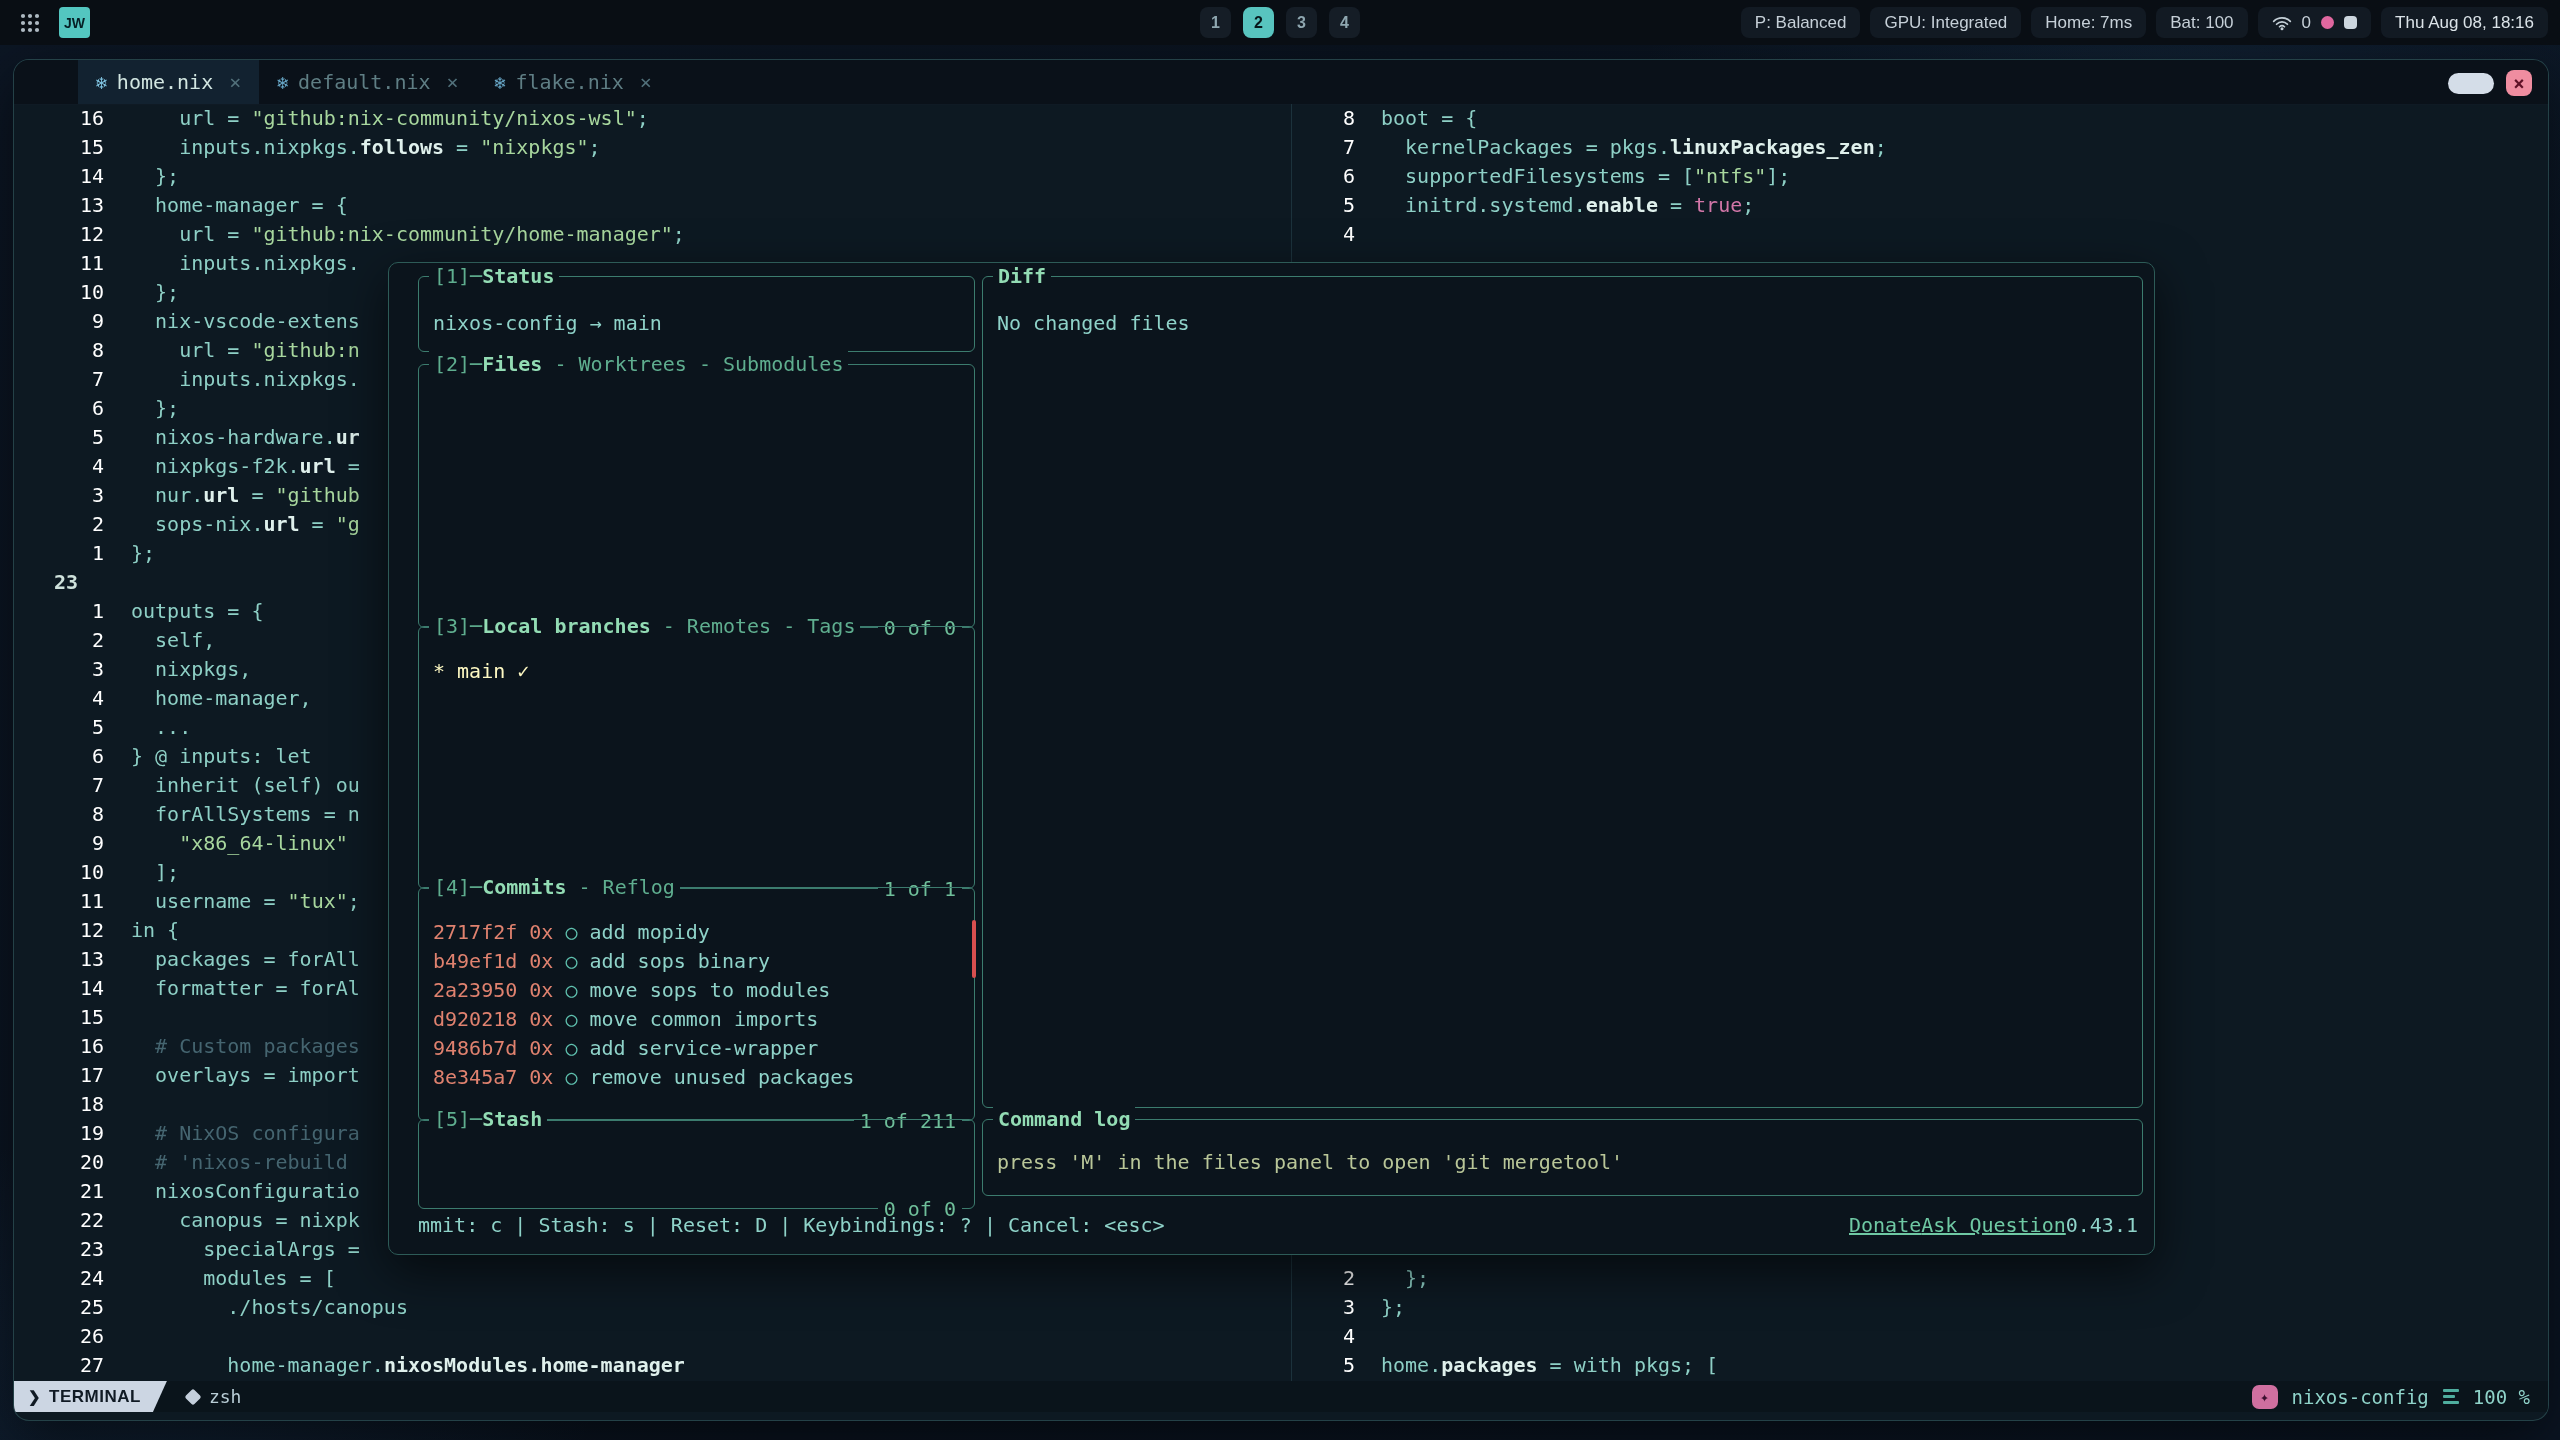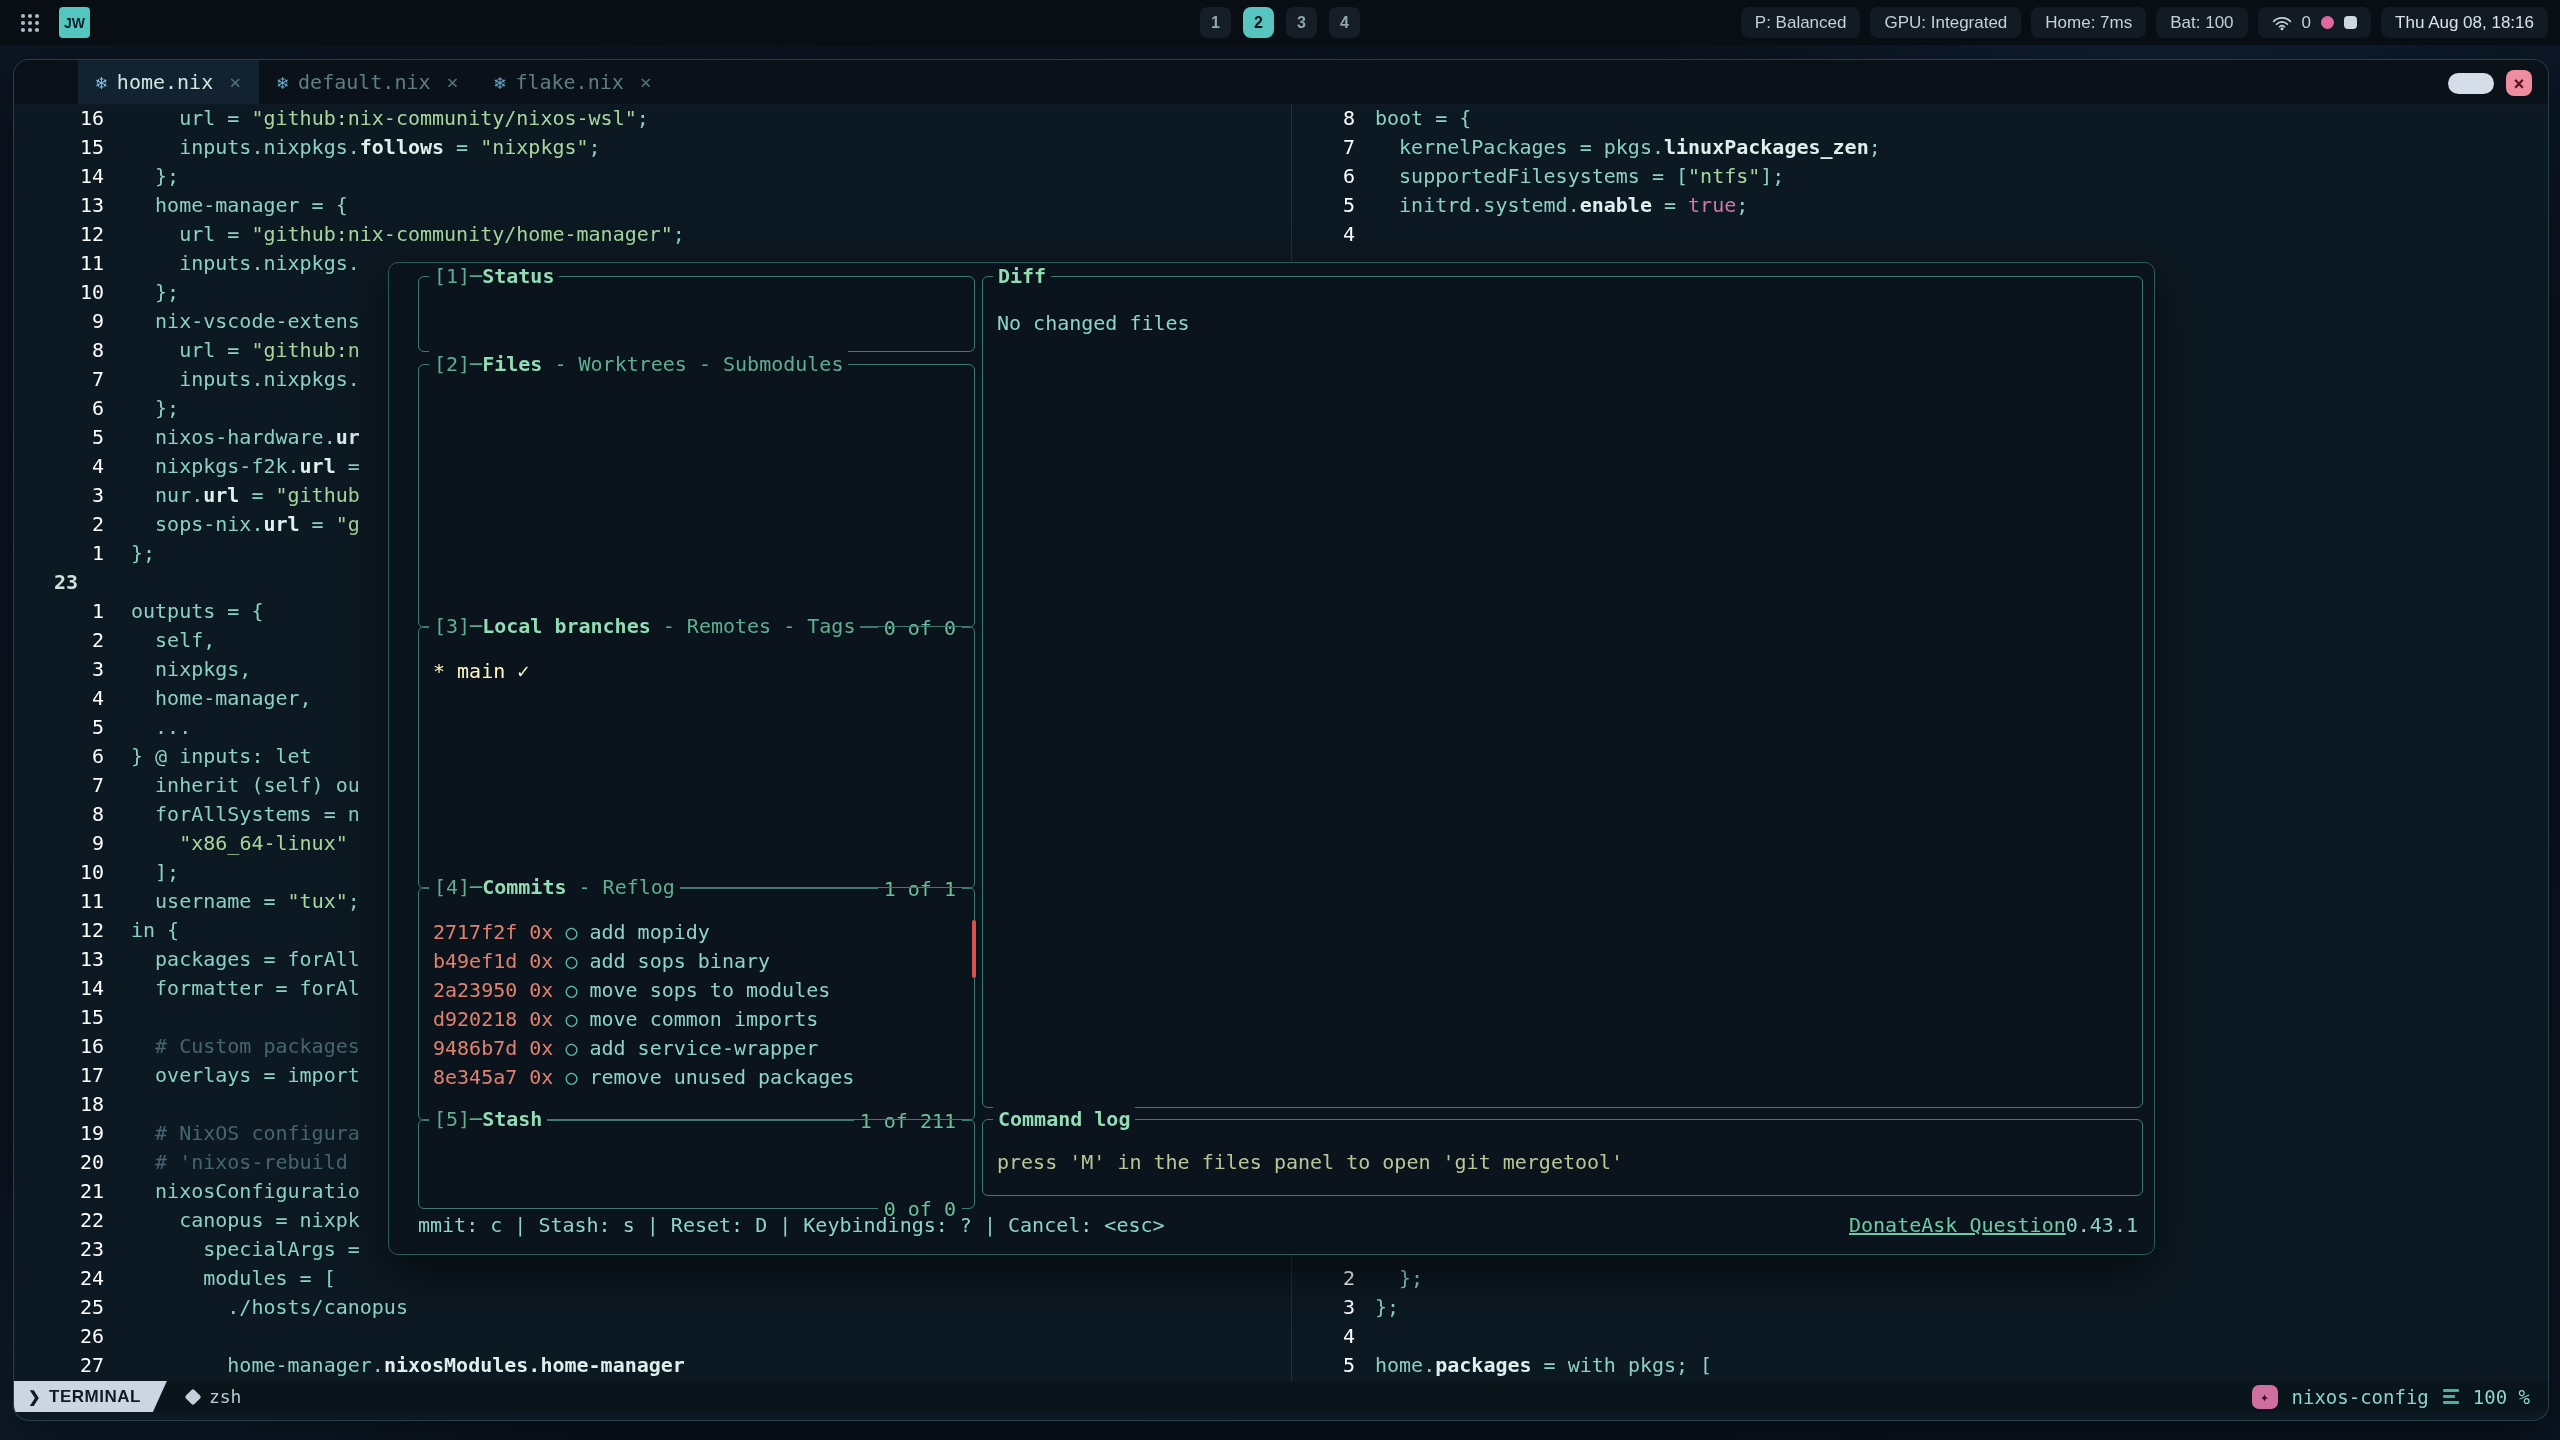--- a/index.html
+++ b/index.html
@@ -43,21 +43,21 @@
   .editor{position:absolute;top:44px;left:0;right:0;bottom:39px}
   .divider{position:absolute;left:1277px;top:0;bottom:0;width:1px;background:#1c323c}
   .pane-left{position:absolute;left:27px;top:0;width:1256px}
   .pane-right{position:absolute;left:1283px;top:0;width:1240px;height:100%}
   .cl{display:flex;height:29px;font-size:20px;line-height:29px}
   .pane-right .cl{position:absolute;left:0;right:0}
   .gut{width:63px;text-align:right;color:#ffffff;flex:none}
   .gut.cur{text-align:left;padding-left:13px;width:50px;color:#cfe2dc;font-weight:700}
   .pane-right .gut{width:58px}
   .code{white-space:pre;margin-left:27px}
-  .pane-right .code{margin-left:20px}
+  .pane-right .code{margin-left:26px}
   .seg-t{color:#8ed0c6}
   .seg-s{color:#a8d79e}
   .seg-b{color:#dff0ec;font-weight:700}
   .seg-p{color:#d276a8}
   .seg-c{color:#456570}
   
   .popup{position:absolute;left:374px;top:202px;width:1765px;height:991px;background:#0b141c;
     border:1px solid #2d5b57;border-radius:10px;box-shadow:0 16px 50px rgba(0,0,0,.6);font-size:20px;z-index:20}
   .lg-panel{position:absolute;border:1px solid #3c7c6e;border-radius:6px}
   #p-status{left:29px;top:13px;width:555px;height:74px}
@@ -398,20 +398,21 @@
           <div class="cl" style="top: 1247px;">
             <span class="gut">5</span>
             <span class="code"><span class="seg-t">home.</span><span class="seg-b">packages</span><span class="seg-t"> = with pkgs; [</span></span>
           </div>
         </div>
     </div>
 
     <div class="popup">
       <div class="lg-panel" id="p-status">
         <div class="lg-title"><span class="lg-tag">[1]─</span><span class="lg-name">Status</span><span class="lg-rest"></span></div>
+        <div class="lg-content">nixos-config → main</div>
       </div>
       <div class="lg-panel" id="p-files">
         <div class="lg-title"><span class="lg-tag">[2]─</span><span class="lg-name">Files</span><span class="lg-rest"> - Worktrees - Submodules</span></div>
         <div class="lg-count">0 of 0</div>
       </div>
       <div class="lg-panel" id="p-branches">
         <div class="lg-title"><span class="lg-tag">[3]─</span><span class="lg-name">Local branches</span><span class="lg-rest"> - Remotes - Tags</span></div>
         <div class="lg-content">* main ✓</div>
         <div class="lg-count">1 of 1</div>
       </div>

